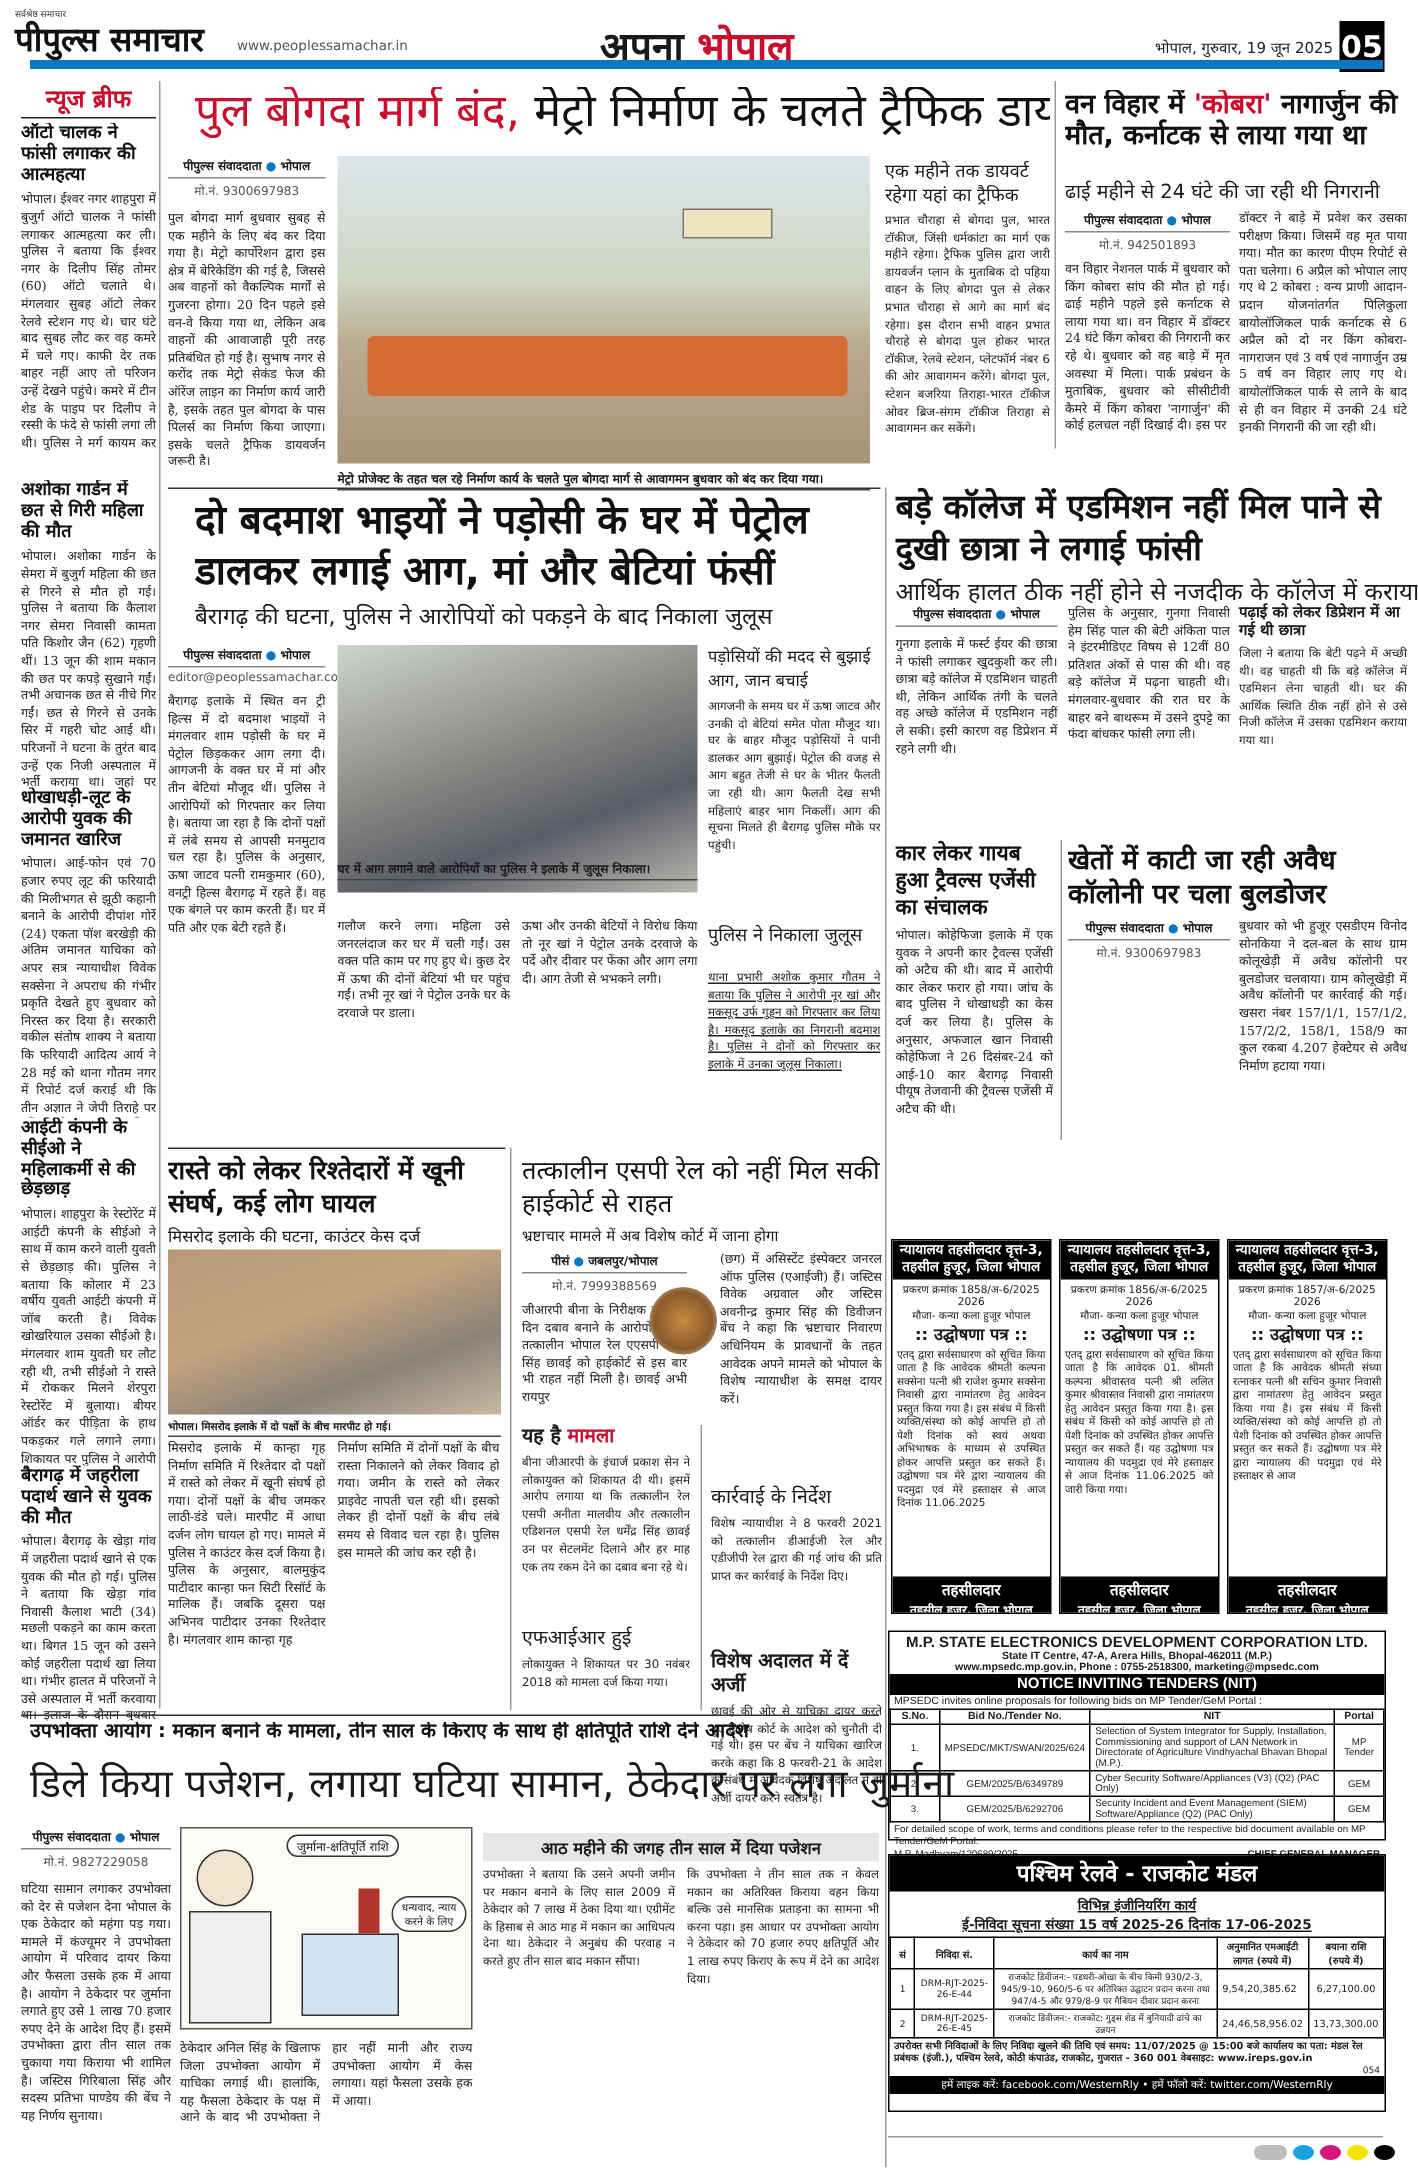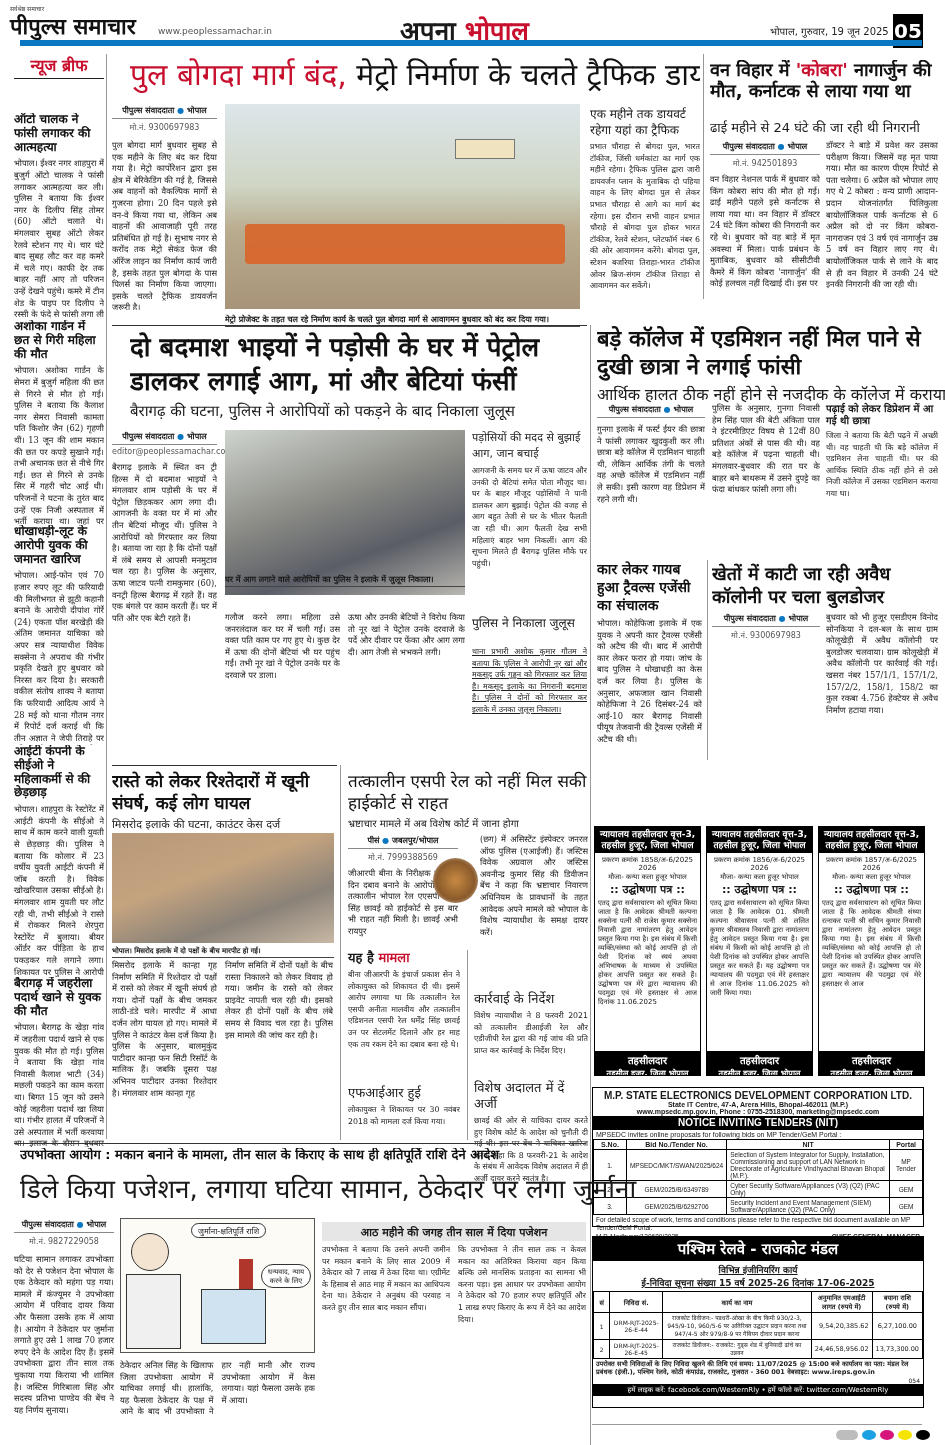--- a/index.html
+++ b/index.html
@@ -51,21 +51,21 @@
   <div class="abs dateline">भोपाल, गुरुवार, 19 जून 2025</div>
   <div class="abs pageno">05</div>
   <div class="abs blueline"></div>
 </div>
 
 <div class="abs" style="left:14px;top:54px;width:90px;height:1080px;">
   <div class="brief-title" style="text-align:center;">न्यूज ब्रीफ</div>
   <div class="hrule" style="margin:2px 0 3px;background:#222;"></div>
 
   <div style="height:238px;overflow:hidden;">
-    <div class="hd" style="font-size:12px;margin-top:31px;">ऑटो चालक ने फांसी लगाकर की आत्महत्या</div>
+    <div class="hd" style="font-size:12px;">ऑटो चालक ने फांसी लगाकर की आत्महत्या</div>
     <div class="col-text" style="margin-top:4px;height:175px;">भोपाल। ईश्वर नगर शाहपुरा में बुजुर्ग ऑटो चालक ने फांसी लगाकर आत्महत्या कर ली। पुलिस ने बताया कि ईश्वर नगर के दिलीप सिंह तोमर (60) ऑटो चलाते थे। मंगलवार सुबह ऑटो लेकर रेलवे स्टेशन गए थे। चार घंटे बाद सुबह लौट कर वह कमरे में चले गए। काफी देर तक बाहर नहीं आए तो परिजन उन्हें देखने पहुंचे। कमरे में टीन शेड के पाइप पर दिलीप ने रस्सी के फंदे से फांसी लगा ली थी। पुलिस ने मर्ग कायम कर जांच शुरू कर दी है।</div>
   </div>
   <div style="height:205px;overflow:hidden;">
     <div class="hd" style="font-size:12px;">अशोका गार्डन में छत से गिरी महिला की मौत</div>
     <div class="col-text" style="margin-top:4px;height:165px;">भोपाल। अशोका गार्डन के सेमरा में बुजुर्ग महिला की छत से गिरने से मौत हो गई। पुलिस ने बताया कि कैलाश नगर सेमरा निवासी कामता पति किशोर जैन (62) गृहणी थीं। 13 जून की शाम मकान की छत पर कपड़े सुखाने गईं। तभी अचानक छत से नीचे गिर गईं। छत से गिरने से उनके सिर में गहरी चोट आई थी। परिजनों ने घटना के तुरंत बाद उन्हें एक निजी अस्पताल में भर्ती कराया था। जहां पर उपचार के दौरान मंगलवार को उनकी मौत हो गई।</div>
   </div>
   <div style="height:220px;overflow:hidden;">
     <div class="hd" style="font-size:12px;">धोखाधड़ी-लूट के आरोपी युवक की जमानत खारिज</div>
     <div class="col-text" style="margin-top:4px;height:180px;">भोपाल। आई-फोन एवं 70 हजार रुपए लूट की फरियादी की मिलीभगत से झूठी कहानी बनाने के आरोपी दीपांश गोर्रे (24) एकता पॉश बरखेड़ी की अंतिम जमानत याचिका को अपर सत्र न्यायाधीश विवेक सक्सेना ने अपराध की गंभीर प्रकृति देखते हुए बुधवार को निरस्त कर दिया है। सरकारी वकील संतोष शाक्य ने बताया कि फरियादी आदित्य आर्य ने 28 मई को थाना गौतम नगर में रिपोर्ट दर्ज कराई थी कि तीन अज्ञात ने जेपी तिराहे पर हथियार से हमला व लूट की।</div>
   </div>
@@ -149,21 +149,21 @@
   <div class="hd" style="font-size:14px;line-height:18px;">कार लेकर गायब हुआ ट्रैवल्स एजेंसी का संचालक</div>
   <div class="col-text" style="margin-top:4px;height:190px;">भोपाल। कोहेफिजा इलाके में एक युवक ने अपनी कार ट्रैवल्स एजेंसी को अटैच की थी। बाद में आरोपी कार लेकर फरार हो गया। जांच के बाद पुलिस ने धोखाधड़ी का केस दर्ज कर लिया है। पुलिस के अनुसार, अफजाल खान निवासी कोहेफिजा ने 26 दिसंबर-24 को आई-10 कार बैरागढ़ निवासी पीयूष तेजवानी की ट्रैवल्स एजेंसी में अटैच की थी।</div>
 </div>
 <div class="abs vrule" style="left:707px;top:560px;height:200px;"></div>
 
 <div class="abs hd" style="left:712px;top:562px;width:228px;font-size:18px;line-height:23px;">खेतों में काटी जा रही अवैध कॉलोनी पर चला बुलडोजर</div>
 <div class="abs" style="left:712px;top:612px;width:108px;">
   <div class="byline"><span>पीपुल्स संवाददाता</span> <span class="dot">●</span> <span>भोपाल</span></div>
   <div class="mob">मो.नं. 9300697983</div>
 </div>
-<div class="abs col-text" style="left:826px;top:612px;width:112px;height:150px;">बुधवार को भी हुजूर एसडीएम विनोद सोनकिया ने दल-बल के साथ ग्राम कोलूखेड़ी में अवैध कॉलोनी पर बुलडोजर चलवाया। ग्राम कोलूखेड़ी में अवैध कॉलोनी पर कार्रवाई की गई। खसरा नंबर 157/1/1, 157/1/2, 157/2/2, 158/1, 158/2 का कुल रकबा 4.756 हेक्टेयर से अवैध निर्माण हटाया गया।</div>
+<div class="abs col-text" style="left:826px;top:612px;width:112px;height:150px;">बुधवार को भी हुजूर एसडीएम विनोद सोनकिया ने दल-बल के साथ ग्राम कोलूखेड़ी में अवैध कॉलोनी पर बुलडोजर चलवाया। ग्राम कोलूखेड़ी में अवैध कॉलोनी पर कार्रवाई की गई। खसरा नंबर 157/1/1, 157/1/2, 157/2/2, 158/1, 158/9 का कुल रकबा 4.207 हेक्टेयर से अवैध निर्माण हटाया गया।</div>
 
 <div class="abs hrule" style="left:112px;top:765px;width:225px;background:#333;"></div>
 <div class="abs hd" style="left:112px;top:770px;width:225px;font-size:17px;line-height:22px;">रास्ते को लेकर रिश्तेदारों में खूनी संघर्ष, कई लोग घायल</div>
 <div class="abs" style="left:112px;top:816px;width:225px;font-size:11px;white-space:nowrap;">मिसरोद इलाके की घटना, काउंटर केस दर्ज</div>
 <div class="abs photo" style="left:112px;top:833px;width:222px;height:110px;background:linear-gradient(160deg,#b79878 0%,#c4a37f 40%,#8a8278 70%,#c9b8a4 100%);"></div>
 <div class="abs caption" style="left:112px;top:944px;width:222px;font-size:7px;">भोपाल। मिसरोद इलाके में दो पक्षों के बीच मारपीट हो गई।</div>
 <div class="abs col-text" style="left:112px;top:960px;width:105px;height:180px;">मिसरोद इलाके में कान्हा गृह निर्माण समिति में रिश्तेदार दो पक्षों में रास्ते को लेकर में खूनी संघर्ष हो गया। दोनों पक्षों के बीच जमकर लाठी-डंडे चले। मारपीट में आधा दर्जन लोग घायल हो गए। मामले में पुलिस ने काउंटर केस दर्ज किया है। पुलिस के अनुसार, बालमुकुंद पाटीदार कान्हा फन सिटी रिसॉर्ट के मालिक हैं। जबकि दूसरा पक्ष अभिनव पाटीदार उनका रिश्तेदार है। मंगलवार शाम कान्हा गृह</div>
 <div class="abs col-text" style="left:225px;top:960px;width:108px;height:180px;">निर्माण समिति में दोनों पक्षों के बीच रास्ता निकालने को लेकर विवाद हो गया। जमीन के रास्ते को लेकर प्राइवेट नापती चल रही थी। इसको लेकर ही दोनों पक्षों के बीच लंबे समय से विवाद चल रहा है। पुलिस इस मामले की जांच कर रही है।</div>
 <div class="abs vrule" style="left:340px;top:765px;height:375px;"></div>
 
@@ -181,21 +181,21 @@
   <div class="col-text" style="font-family:'DejaVu Sans',sans-serif;font-size:7.8px;height:120px;margin-top:3px;">बीना जीआरपी के इंचार्ज प्रकाश सेन ने लोकायुक्त को शिकायत दी थी। इसमें आरोप लगाया था कि तत्कालीन रेल एसपी अनीता मालवीय और तत्कालीन एडिशनल एसपी रेल धर्मेंद्र सिंह छावई उन पर सेटलमेंट दिलाने और हर माह एक तय रकम देने का दबाव बना रहे थे।</div>
 </div>
 <div class="abs" style="left:348px;top:1085px;width:112px;">
   <div class="subhd" style="font-weight:normal;">एफआईआर हुई</div>
   <div class="col-text" style="font-family:'DejaVu Sans',sans-serif;font-size:7.8px;height:40px;margin-top:3px;">लोकायुक्त ने शिकायत पर 30 नवंबर 2018 को मामला दर्ज किया गया।</div>
 </div>
 <div class="abs vrule" style="left:467px;top:950px;height:190px;"></div>
 <div class="abs" style="left:474px;top:950px;width:114px;">
   <div class="subhd" style="font-weight:normal;margin-top:41px;">कार्रवाई के निर्देश</div>
   <div class="col-text" style="font-family:'DejaVu Sans',sans-serif;font-size:7.8px;height:70px;margin-top:3px;">विशेष न्यायाधीश ने 8 फरवरी 2021 को तत्कालीन डीआईजी रेल और एडीजीपी रेल द्वारा की गई जांच की प्रति प्राप्त कर कार्रवाई के निर्देश दिए।</div>
-  <div class="subhd" style="font-weight:normal;margin-top:0;">विशेष अदालत में दें अर्जी</div>
+  <div class="subhd" style="font-weight:bold;margin-top:20px;">विशेष अदालत में दें अर्जी</div>
   <div class="col-text" style="font-family:'DejaVu Sans',sans-serif;font-size:7.8px;height:95px;margin-top:3px;">छावई की ओर से याचिका दायर करते हुए विशेष कोर्ट के आदेश को चुनौती दी गई थी। इस पर बेंच ने याचिका खारिज करके कहा कि 8 फरवरी-21 के आदेश के संबंध में आवेदक विशेष अदालत में ही अर्जी दायर करने स्वतंत्र है।</div>
 </div>
 <div class="abs vrule" style="left:590px;top:765px;height:680px;"></div>
 
 <div class="abs notice" style="left:594px;top:826px;width:107px;height:250px;">
   <div class="nhd">
       <div>न्यायालय तहसीलदार वृत्त-3,</div>
       <div>तहसील हुजूर, जिला भोपाल</div>
     </div>
   <div style="text-align:center;font-size:7px;padding-top:2px;">प्रकरण क्रमांक 1858/अ-6/2025 2026</div>
@@ -291,21 +291,21 @@
       <th style="font-size:6.5px;">कार्य का नाम</th>
       <th style="font-size:6.5px;width:18%;">अनुमानित एमआईटी लागत (रुपये में)</th>
       <th style="font-size:6.5px;width:15%;">बयाना राशि (रुपये में)</th>
     </tr>
       </thead>
     <tbody>
       <tr>
         <td style="font-size:6px;text-align:center;">1</td>
         <td style="font-size:6px;text-align:center;">DRM-RJT-2025-26-E-44</td>
         <td style="font-size:6px;text-align:center;">राजकोट डिवीजन:- पडधरी-ओखा के बीच किमी 930/2-3, 945/9-10, 960/5-6 पर अतिरिक्त उद्घाटन प्रदान करना तथा 947/4-5 और 979/8-9 पर गैबियन दीवार प्रदान करना</td>
-        <td style="font-size:6.5px;text-align:right;">9,54,20,385.62</td>
+        <td style="font-size:6.5px;text-align:left;">9,54,20,385.62</td>
         <td style="font-size:6.5px;text-align:center;">6,27,100.00</td>
       </tr>
       <tr>
         <td style="font-size:6px;text-align:center;">2</td>
         <td style="font-size:6px;text-align:center;">DRM-RJT-2025-26-E-45</td>
         <td style="font-size:6px;text-align:center;">राजकोट डिवीजन:- राजकोट: गुड्स शेड में बुनियादी ढांचे का उन्नयन</td>
         <td style="font-size:6.5px;text-align:center;">24,46,58,956.02</td>
         <td style="font-size:6.5px;text-align:center;">13,73,300.00</td>
       </tr>
     </tbody>

